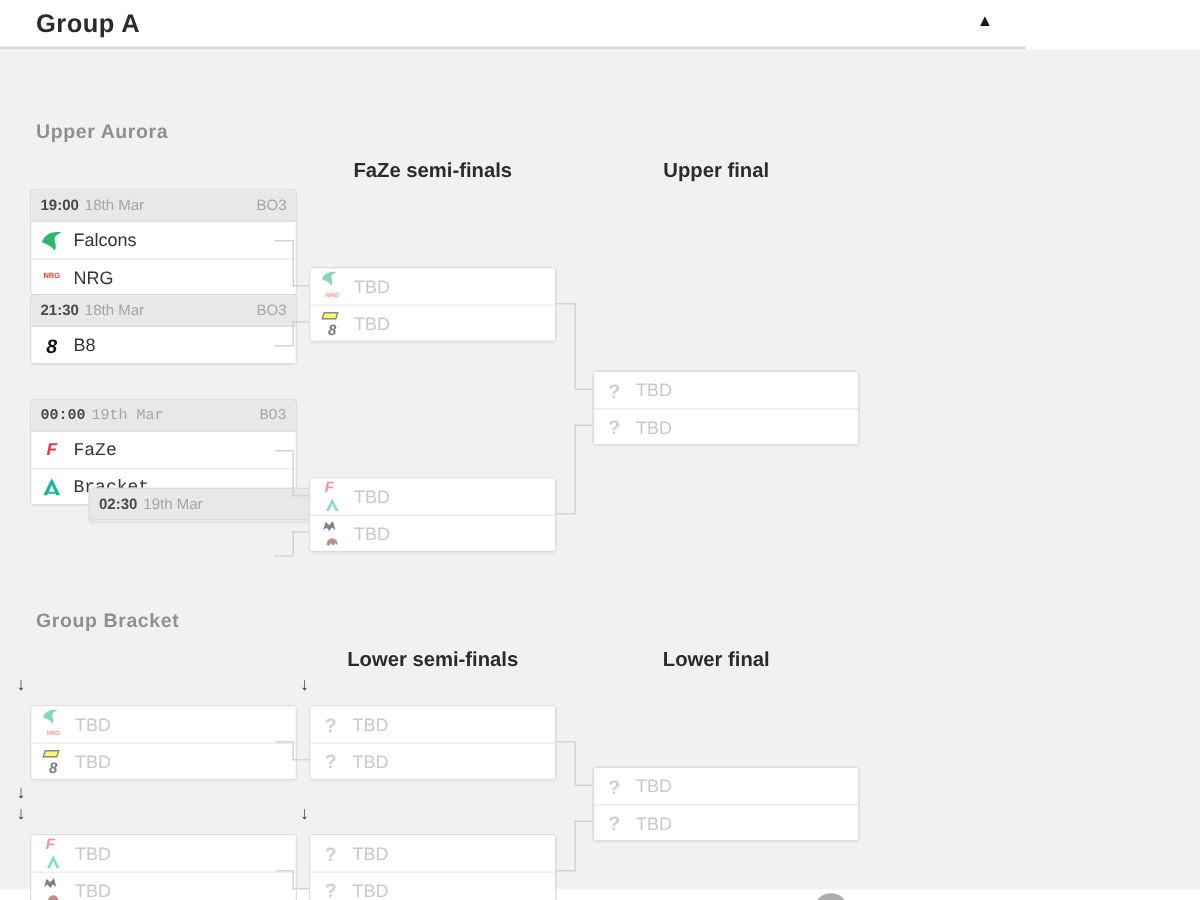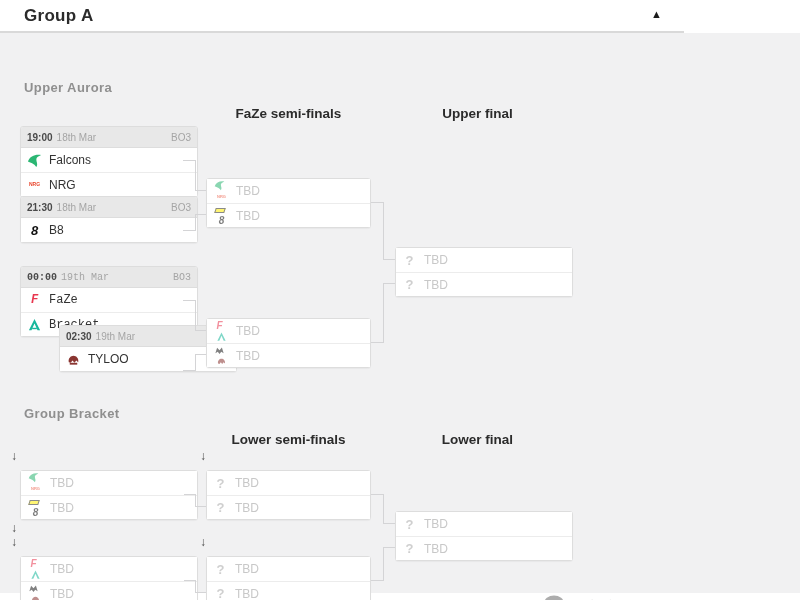--- a/index.html
+++ b/index.html
@@ -123,29 +123,20 @@
           </span>
         <span class="tname">Bracket</span>
       </div>
     </div>
 
     <div class="card" style="left:20px;top:292px;margin-left:39px;">
       <div class="mhead">
         <span class="mtime">02:30</span>
         <span class="mdate">19th Mar</span>
         <span class="mbo">BO3</span>
-      </div>
-      <div class="trow">
-        <span class="logo">
-            <svg width="15" height="15" viewBox="0 0 16 16">
-              <path d="M3 11 C2 7 5 4 8 4 C11 4 14 7 13 11 L11 9 L9 11.5 L7 9 L5 11.5 Z" fill="#8a3531"></path>
-              <rect x="4" y="11.5" width="8" height="2" fill="#8a3531"></rect>
-            </svg>
-          </span>
-        <span class="tname">TYLOO</span>
       </div>
     </div>
 
     <div class="card" style="left:206px;top:145px;width:165px;">
       <div class="trow tbd">
         <span class="combo">
           <span class="logo l1">
               <svg width="11" height="11" viewBox="0 0 16 16">
                 <path d="M1 9 C3 3 9 1 15 2 C11 4 10 5 10 7 C10 10 12 12 10 15 C8 12 6 11 1 9 Z" fill="#2bb673"></path>
               </svg>

